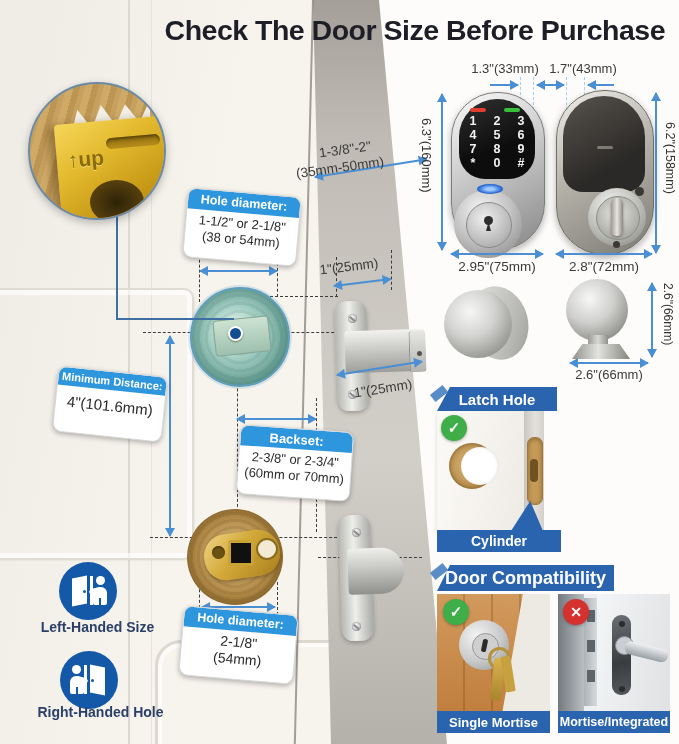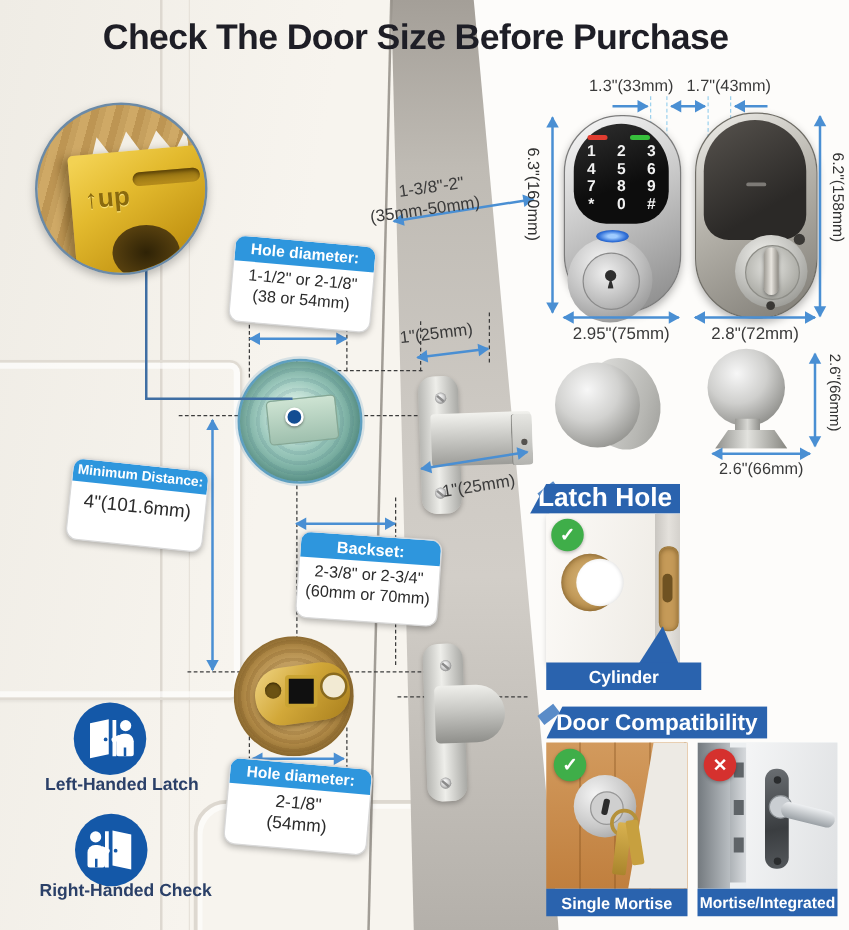--- a/index.html
+++ b/index.html
@@ -152,21 +152,21 @@
 </div>
 
 <div class="a card" style="left:181px;top:610px;width:113px;height:68px;transform:rotate(5deg)">
   <div class="hd" style="height:20px;font-size:12.5px">Hole diameter:</div>
   <div class="bd" style="font-size:14px">
     <div>2-1/8"</div>
     <div>(54mm)</div>
   </div>
 </div>
 
-<div class="a" style="left:0;top:14px;width:665px;text-align:center;font-size:28.5px;font-weight:700;color:#1e1e26;letter-spacing:-.5px">Check The Door Size Before Purchase</div>
+<div class="a" style="left:0;top:14px;width:665px;text-align:right;font-size:28.5px;font-weight:700;color:#1e1e26;letter-spacing:-.5px">Check The Door Size Before Purchase</div>
 
 <div class="a dim" style="left:468px;top:61px;width:74px;font-size:13px">1.3"(33mm)</div>
 <div class="a dim" style="left:546px;top:61px;width:74px;font-size:13px">1.7"(43mm)</div>
 <div class="a cv" style="left:520px;top:77px;height:88px"></div>
 <div class="a cv" style="left:533px;top:77px;height:88px"></div>
 <div class="a cv" style="left:566px;top:77px;height:84px"></div>
 <div class="a cv" style="left:584px;top:77px;height:84px"></div>
 <div class="a arr-h nl" style="left:490px;top:84px;width:28px"></div>
 <div class="a arr-h" style="left:537px;top:84px;width:27px"></div>
 <div class="a arr-h nr" style="left:588px;top:84px;width:26px"></div>
@@ -225,21 +225,21 @@
 <div class="a circ" style="left:566px;top:279px;width:62px;height:62px;background:radial-gradient(circle at 38% 32%,#f7f7f7,#cfcfcd 42%,#878783 84%)"></div>
 <div class="a" style="left:588px;top:335px;width:20px;height:12px;background:linear-gradient(90deg,#9a9a96,#d8d8d4 50%,#8f8f8b)"></div>
 <div class="a" style="left:572px;top:344px;width:58px;height:15px;clip-path:polygon(18% 0,82% 0,100% 100%,0 100%);
             background:linear-gradient(90deg,#8f8f8b,#e2e2de 45%,#85857f)"></div>
 <div class="a arr-v" style="left:651px;top:283px;height:74px"></div>
 <div class="a vtext" style="left:661px;top:283px;height:78px;font-size:12px">2.6"(66mm)</div>
 <div class="a arr-h" style="left:570px;top:362px;width:78px"></div>
 <div class="a dim" style="left:566px;top:367px;width:86px;font-size:13px">2.6"(66mm)</div>
 
 <div class="a" style="left:431px;top:389px;width:16px;height:9px;background:#5a8cc8;transform:rotate(-38deg)"></div>
-<div class="a banner" style="left:424px;top:387px;width:120px;height:24px;font-size:21px">
+<div class="a banner" style="left:437px;top:387px;width:120px;height:24px;font-size:15px">
   <span>Latch Hole</span>
 </div>
 <div class="a" style="left:437px;top:411px;width:88px;height:120px;border-radius:3px 0 0 3px;
             background:linear-gradient(100deg,#fcfaf7,#eeebe5);box-shadow:0 2px 4px rgba(0,0,0,.15)"></div>
 <div class="a circ" style="left:449px;top:443px;width:46px;height:46px;
             background:radial-gradient(circle at 45% 45%,#d7b477,#b98f4c 70%,#9c7434);box-shadow:inset 0 0 5px rgba(70,45,10,.6)"></div>
 <div class="a circ" style="left:461px;top:447px;width:38px;height:38px;background:#fff;box-shadow:inset -1px 0 3px rgba(0,0,0,.12)"></div>
 <div class="a" style="left:524px;top:411px;width:20px;height:120px;background:linear-gradient(90deg,#c9c6c1,#e4e1dc 55%,#d4d1cc)"></div>
 <div class="a" style="left:527px;top:437px;width:14px;height:66px;border-radius:7px;background:#c59a58;border:1px solid #9d793c;box-shadow:inset 0 1px 4px rgba(90,60,15,.55)"></div>
 <div class="a" style="left:530px;top:459px;width:8px;height:23px;border-radius:4px;background:#6f5222"></div>
@@ -299,24 +299,24 @@
 
 <div class="a circ" style="left:59px;top:562px;width:58px;height:58px;background:#1458a8">
   <div class="a" style="left:13px;top:15px;width:15px;height:28px;background:#fff;transform:skewY(-12deg)"></div>
   <div class="a circ" style="left:24px;top:28px;width:3px;height:3px;background:#1458a8"></div>
   <div class="a" style="left:31px;top:14px;width:3px;height:29px;background:#fff"></div>
   <div class="a circ" style="left:37px;top:14px;width:9px;height:9px;background:#fff"></div>
   <div class="a" style="left:34px;top:25px;width:14px;height:18px;border-radius:6px 6px 2px 2px;background:#fff"></div>
   <div class="a" style="left:30px;top:27px;width:8px;height:4px;border-radius:2px;background:#fff;transform:rotate(-25deg)"></div>
   <div class="a" style="left:40px;top:36px;width:2px;height:7px;background:#1458a8"></div>
 </div>
-<div class="a" style="left:15px;top:619px;width:165px;text-align:center;font-size:14px;font-weight:700;color:#2b4068">Left-Handed Latch</div>
+<div class="a" style="left:15px;top:619px;width:165px;text-align:center;font-size:14px;font-weight:700;color:#2b4068">Left-Handed Size</div>
 
 <div class="a circ" style="left:60px;top:651px;width:58px;height:58px;background:#1458a8;transform:scaleX(-1)">
   <div class="a" style="left:13px;top:15px;width:15px;height:28px;background:#fff;transform:skewY(-12deg)"></div>
   <div class="a circ" style="left:24px;top:28px;width:3px;height:3px;background:#1458a8"></div>
   <div class="a" style="left:31px;top:14px;width:3px;height:29px;background:#fff"></div>
   <div class="a circ" style="left:37px;top:14px;width:9px;height:9px;background:#fff"></div>
   <div class="a" style="left:34px;top:25px;width:14px;height:18px;border-radius:6px 6px 2px 2px;background:#fff"></div>
   <div class="a" style="left:30px;top:27px;width:8px;height:4px;border-radius:2px;background:#fff;transform:rotate(-25deg)"></div>
   <div class="a" style="left:40px;top:36px;width:2px;height:7px;background:#1458a8"></div>
 </div>
-<div class="a" style="left:13px;top:704px;width:175px;text-align:center;font-size:14px;font-weight:700;color:#2b4068">Right-Handed Check</div>
+<div class="a" style="left:13px;top:704px;width:175px;text-align:center;font-size:14px;font-weight:700;color:#2b4068">Right-Handed Hole</div>
 
 </body></html>

